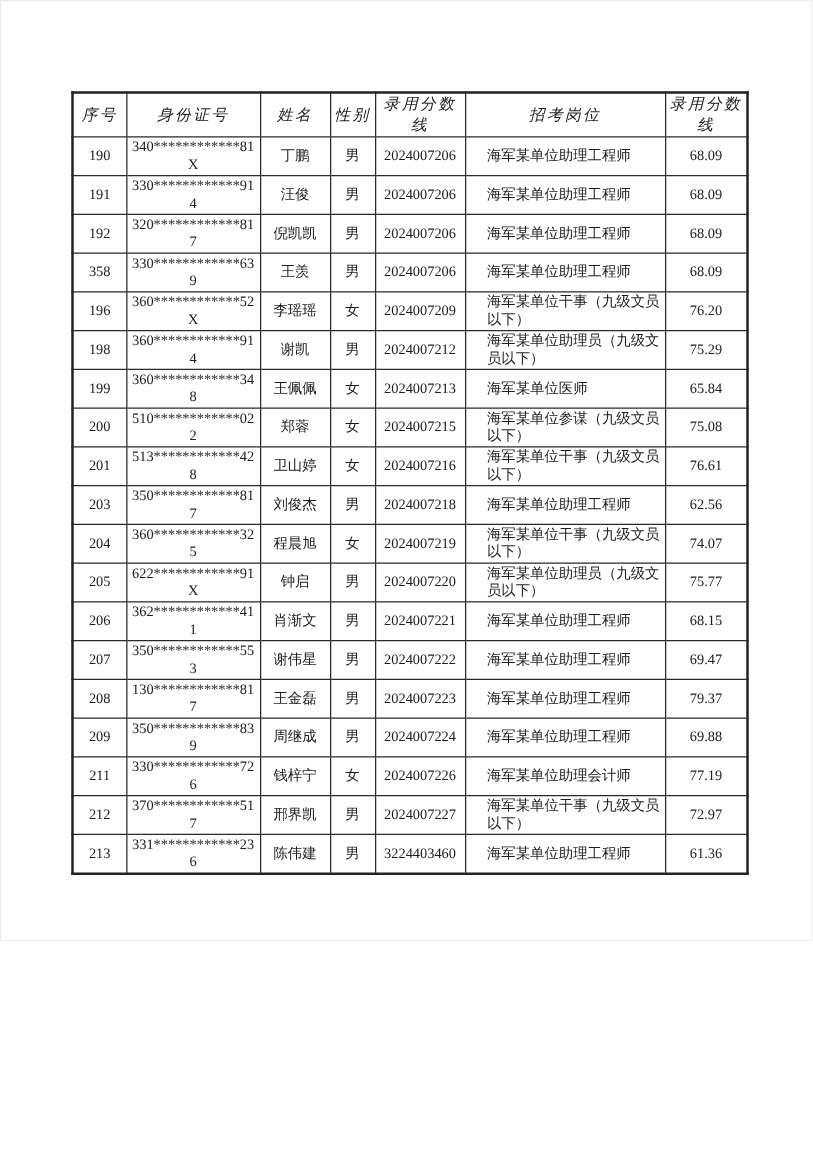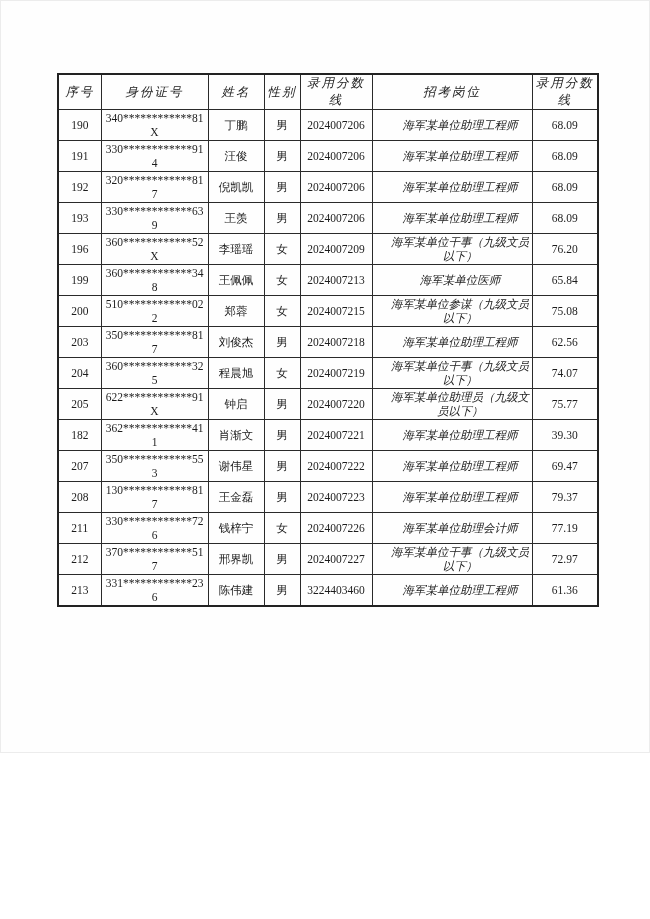--- a/index.html
+++ b/index.html
@@ -42,24 +42,23 @@
   }
   .score-table td {
     height: 27px;
     font-size: 11.5px;
     line-height: 14px;
     text-align: center;
     padding: 1px 2px;
     word-break: break-all;
   }
   .score-table td.c-position {
-    text-align: center;
+    text-align: left;
     padding-left: 17px;
     padding-right: 1px;
-    font-style: italic;
   }
   .footer {
     position: absolute;
     left: 0;
     top: 869px;
     width: 100%;
     text-align: center;
     font-size: 12.5px;
     letter-spacing: 1.5px;
     color: #1d4ed8;
@@ -113,56 +112,74 @@
         <tr>
           <td class="c-index">192</td>
           <td class="c-id-number">320************817</td>
           <td class="c-name">倪凯凯</td>
           <td class="c-gender">男</td>
           <td class="c-position-code">2024007206</td>
           <td class="c-position">海军某单位助理工程师</td>
           <td class="c-score-line">68.09</td>
         </tr>
         <tr>
-          <td class="c-index">193</td>
+          <td class="c-index">358</td>
           <td class="c-id-number">330************639</td>
           <td class="c-name">王羡</td>
           <td class="c-gender">男</td>
           <td class="c-position-code">2024007206</td>
           <td class="c-position">海军某单位助理工程师</td>
           <td class="c-score-line">68.09</td>
         </tr>
         <tr>
           <td class="c-index">196</td>
           <td class="c-id-number">360************52X</td>
           <td class="c-name">李瑶瑶</td>
           <td class="c-gender">女</td>
           <td class="c-position-code">2024007209</td>
           <td class="c-position">海军某单位干事（九级文员以下）</td>
           <td class="c-score-line">76.20</td>
         </tr>
         <tr>
+          <td class="c-index">198</td>
+          <td class="c-id-number">360************914</td>
+          <td class="c-name">谢凯</td>
+          <td class="c-gender">男</td>
+          <td class="c-position-code">2024007212</td>
+          <td class="c-position">海军某单位助理员（九级文员以下）</td>
+          <td class="c-score-line">75.29</td>
+        </tr>
+        <tr>
           <td class="c-index">199</td>
           <td class="c-id-number">360************348</td>
           <td class="c-name">王佩佩</td>
           <td class="c-gender">女</td>
           <td class="c-position-code">2024007213</td>
           <td class="c-position">海军某单位医师</td>
           <td class="c-score-line">65.84</td>
         </tr>
         <tr>
           <td class="c-index">200</td>
           <td class="c-id-number">510************022</td>
           <td class="c-name">郑蓉</td>
           <td class="c-gender">女</td>
           <td class="c-position-code">2024007215</td>
           <td class="c-position">海军某单位参谋（九级文员以下）</td>
           <td class="c-score-line">75.08</td>
         </tr>
         <tr>
+          <td class="c-index">201</td>
+          <td class="c-id-number">513************428</td>
+          <td class="c-name">卫山婷</td>
+          <td class="c-gender">女</td>
+          <td class="c-position-code">2024007216</td>
+          <td class="c-position">海军某单位干事（九级文员以下）</td>
+          <td class="c-score-line">76.61</td>
+        </tr>
+        <tr>
           <td class="c-index">203</td>
           <td class="c-id-number">350************817</td>
           <td class="c-name">刘俊杰</td>
           <td class="c-gender">男</td>
           <td class="c-position-code">2024007218</td>
           <td class="c-position">海军某单位助理工程师</td>
           <td class="c-score-line">62.56</td>
         </tr>
         <tr>
           <td class="c-index">204</td>
@@ -176,47 +193,56 @@
         <tr>
           <td class="c-index">205</td>
           <td class="c-id-number">622************91X</td>
           <td class="c-name">钟启</td>
           <td class="c-gender">男</td>
           <td class="c-position-code">2024007220</td>
           <td class="c-position">海军某单位助理员（九级文员以下）</td>
           <td class="c-score-line">75.77</td>
         </tr>
         <tr>
-          <td class="c-index">182</td>
+          <td class="c-index">206</td>
           <td class="c-id-number">362************411</td>
           <td class="c-name">肖渐文</td>
           <td class="c-gender">男</td>
           <td class="c-position-code">2024007221</td>
           <td class="c-position">海军某单位助理工程师</td>
-          <td class="c-score-line">39.30</td>
+          <td class="c-score-line">68.15</td>
         </tr>
         <tr>
           <td class="c-index">207</td>
           <td class="c-id-number">350************553</td>
           <td class="c-name">谢伟星</td>
           <td class="c-gender">男</td>
           <td class="c-position-code">2024007222</td>
           <td class="c-position">海军某单位助理工程师</td>
           <td class="c-score-line">69.47</td>
         </tr>
         <tr>
           <td class="c-index">208</td>
           <td class="c-id-number">130************817</td>
           <td class="c-name">王金磊</td>
           <td class="c-gender">男</td>
           <td class="c-position-code">2024007223</td>
           <td class="c-position">海军某单位助理工程师</td>
           <td class="c-score-line">79.37</td>
         </tr>
         <tr>
+          <td class="c-index">209</td>
+          <td class="c-id-number">350************839</td>
+          <td class="c-name">周继成</td>
+          <td class="c-gender">男</td>
+          <td class="c-position-code">2024007224</td>
+          <td class="c-position">海军某单位助理工程师</td>
+          <td class="c-score-line">69.88</td>
+        </tr>
+        <tr>
           <td class="c-index">211</td>
           <td class="c-id-number">330************726</td>
           <td class="c-name">钱梓宁</td>
           <td class="c-gender">女</td>
           <td class="c-position-code">2024007226</td>
           <td class="c-position">海军某单位助理会计师</td>
           <td class="c-score-line">77.19</td>
         </tr>
         <tr>
           <td class="c-index">212</td>

